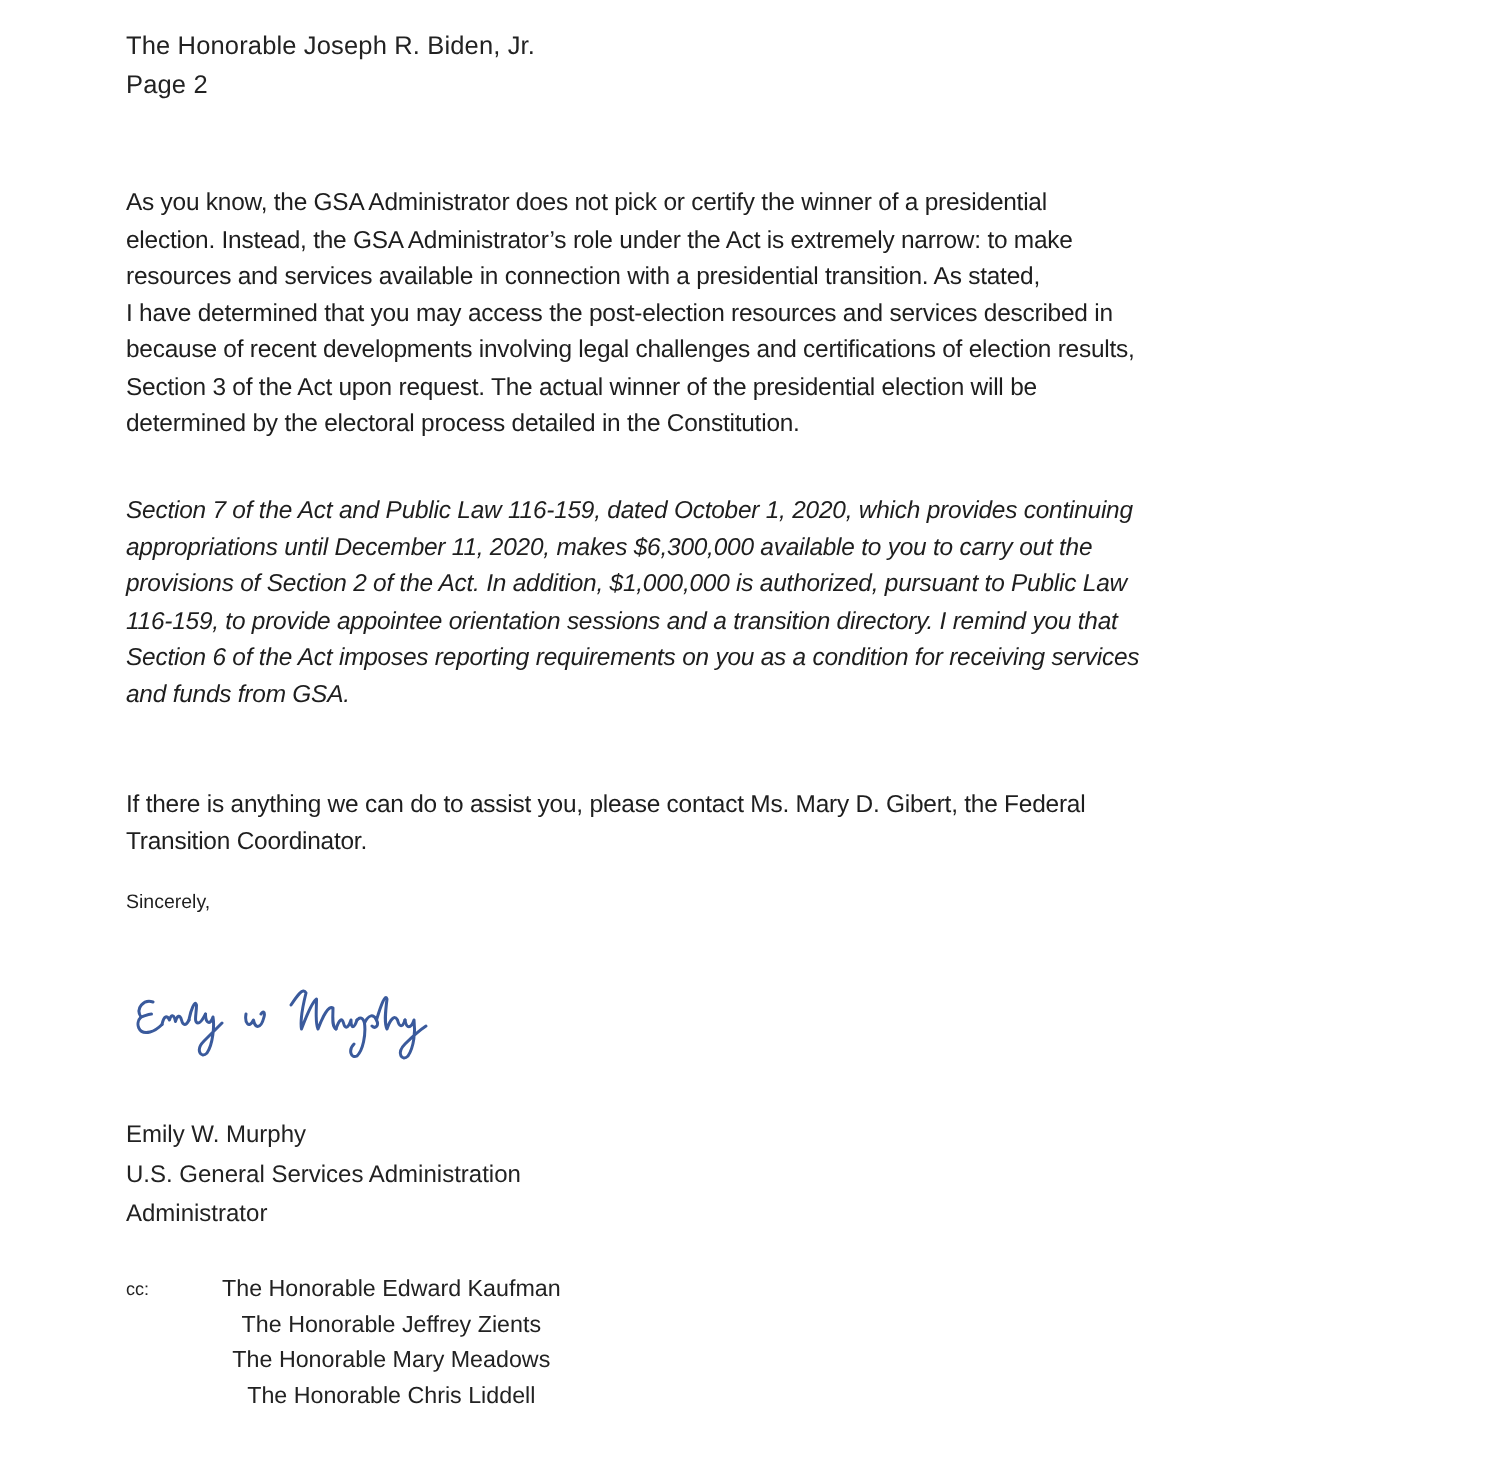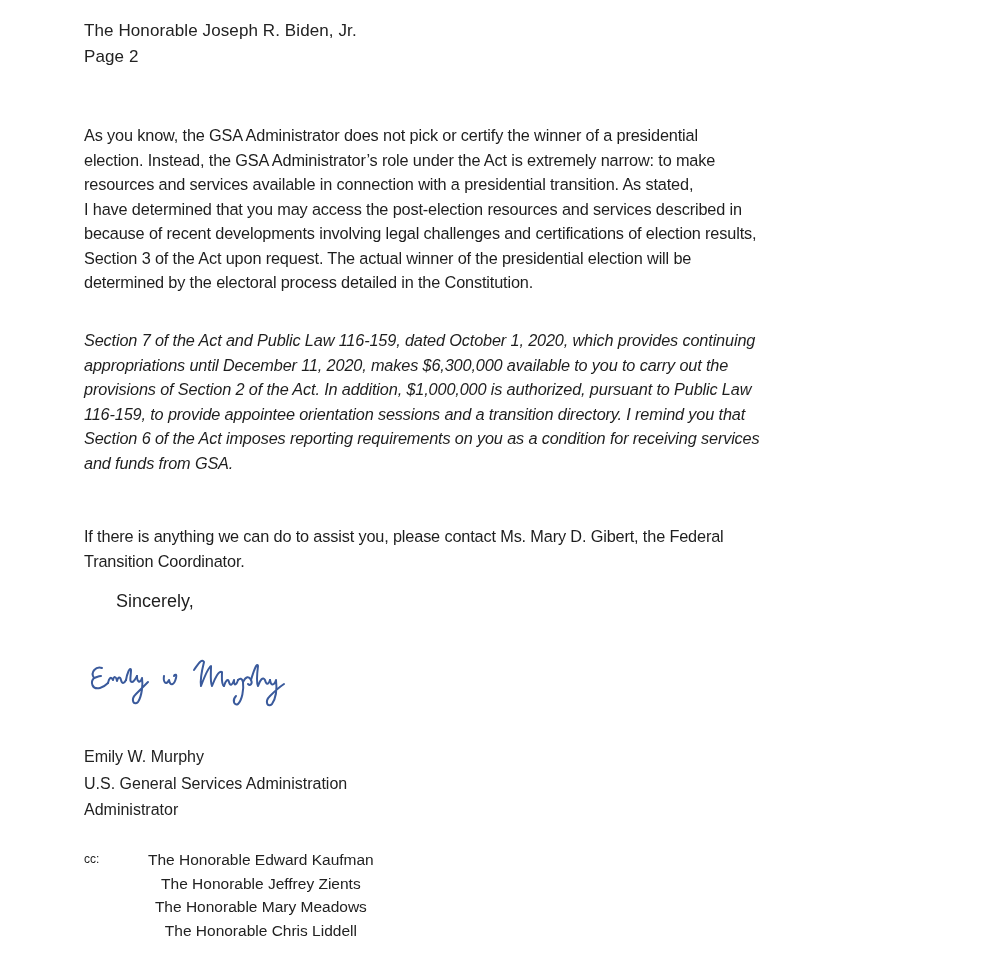--- a/index.html
+++ b/index.html
@@ -41,24 +41,23 @@
       letter-spacing: -0.15px;
     }
     .para .line { white-space: nowrap; display: block; }
     #p1 { top: 123px; }
     #p2 { top: 328px; font-style: italic; }
     #p3 { top: 508px; margin-top: 16px; }
     .closing {
       position: absolute;
       left: 84px;
       top: 589px;
-      font-size: 18px;
+      font-size: 13px;
       line-height: 24px;
       color: #1e1e1e;
-      margin-left: 32px;
     }
     .signature {
       position: absolute;
       left: 86px;
       top: 640px;
       width: 270px;
       height: 70px;
     }
     .sig-block {
       position: absolute;

